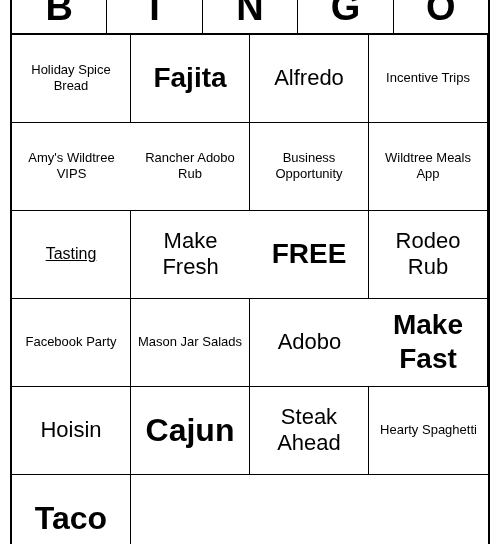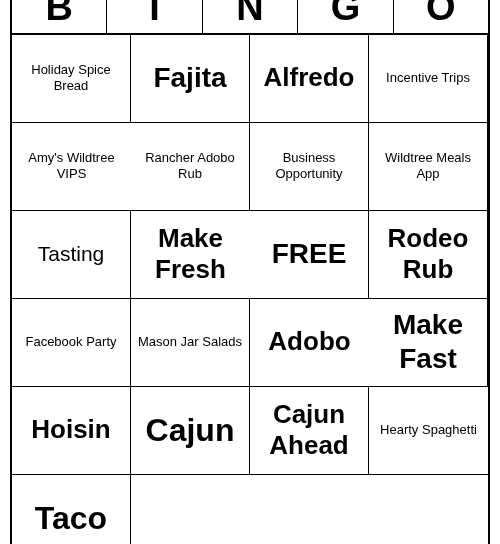--- a/index.html
+++ b/index.html
@@ -53,26 +53,27 @@
       padding: 4px;
       line-height: 1.2;
     }
     .bingo-cell:nth-child(5n) {
       border-right: none;
     }
     .bingo-cell:nth-child(n+21) {
       border-bottom: none;
     }
     .text-large {
-      font-size: 26px;
-      font-weight: bold;
+      font-size: 22px;
+      font-weight: normal;
     }
     .text-medium {
-      font-size: 21px;
+      font-size: 16px;
       font-weight: normal;
+      text-decoration: underline;
     }
     .text-small {
       font-size: 13px;
       font-weight: normal;
     }
     .text-xl {
       font-size: 28px;
       font-weight: bold;
     }
     .text-xxl {
@@ -140,21 +141,21 @@
       <div class="bingo-cell">
         <span class="text-xl">Make Fast</span>
       </div>
       <div class="bingo-cell">
         <span class="text-large">Hoisin</span>
       </div>
       <div class="bingo-cell">
         <span class="text-xxl">Cajun</span>
       </div>
       <div class="bingo-cell">
-        <span class="text-large">Cajun Ahead</span>
+        <span class="text-large">Steak Ahead</span>
       </div>
       <div class="bingo-cell">
         <span class="text-small">Hearty Spaghetti</span>
       </div>
       <div class="bingo-cell">
         <span class="text-xxl">Taco</span>
       </div>
     </div>
 </div>
 

